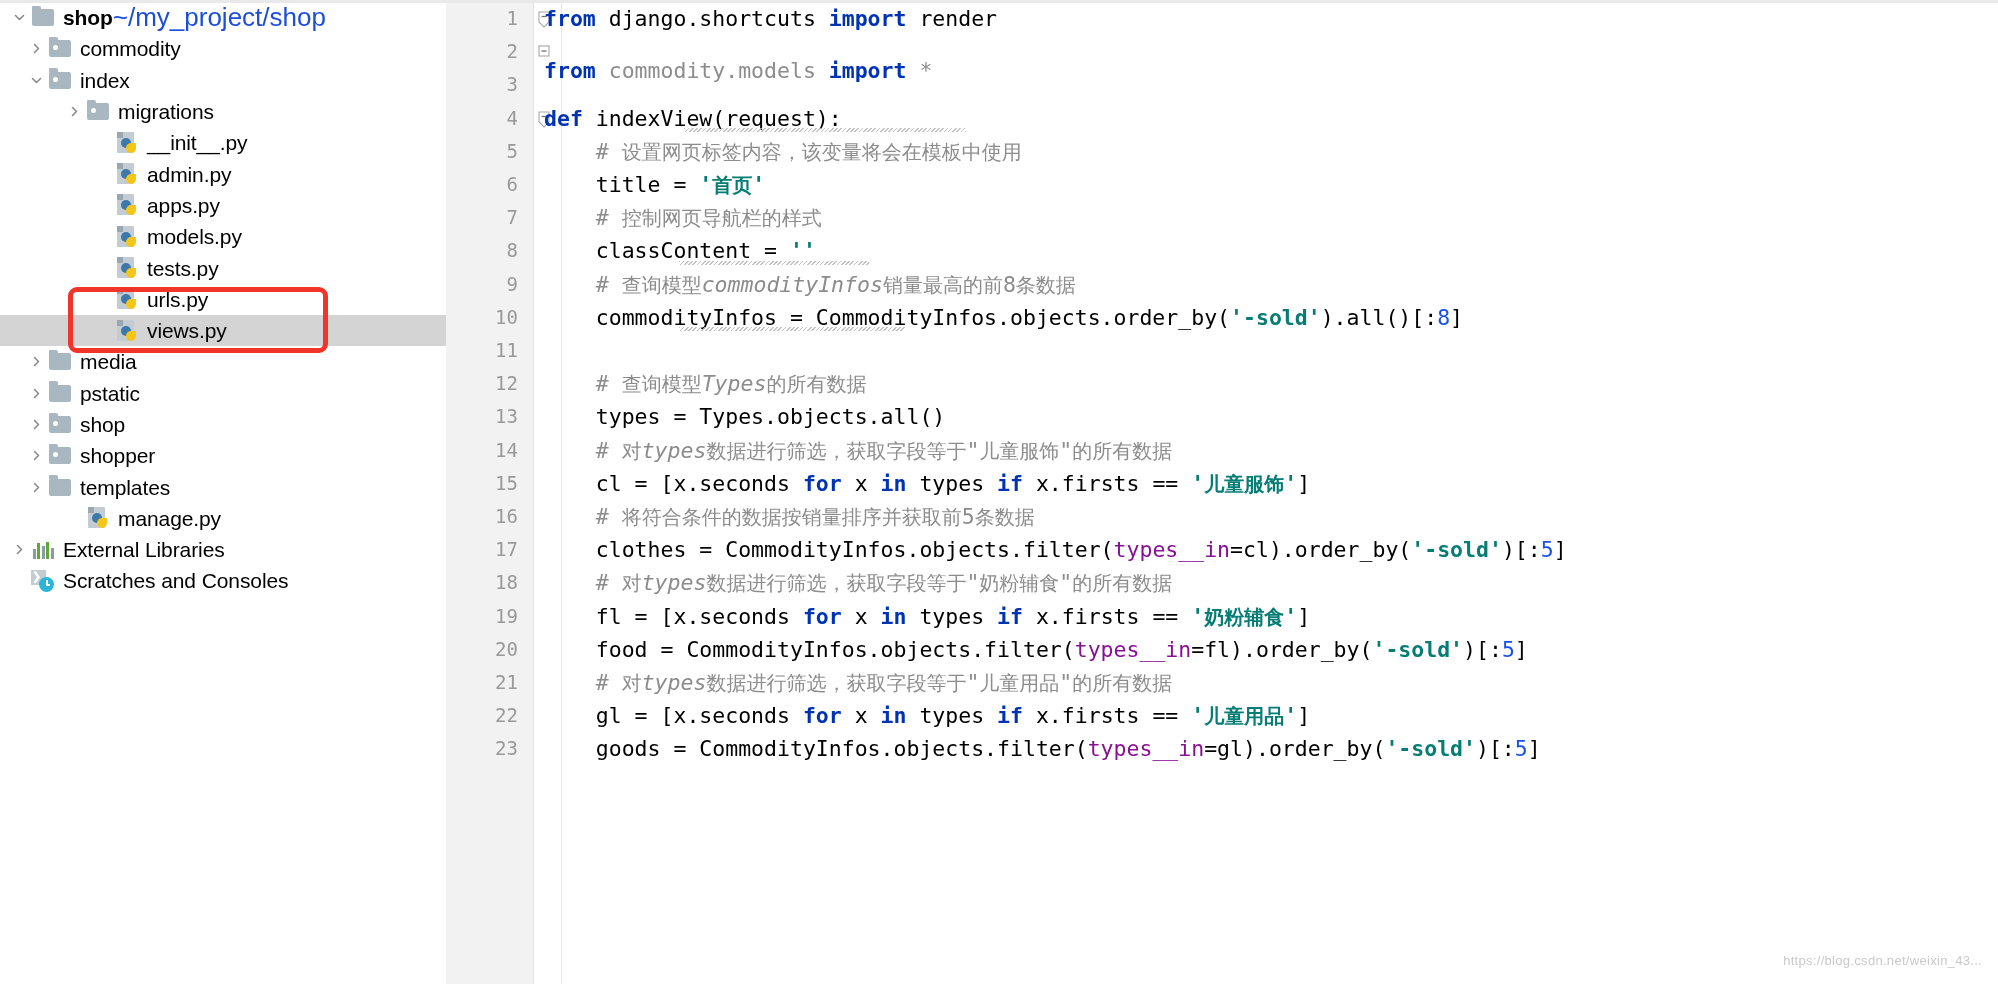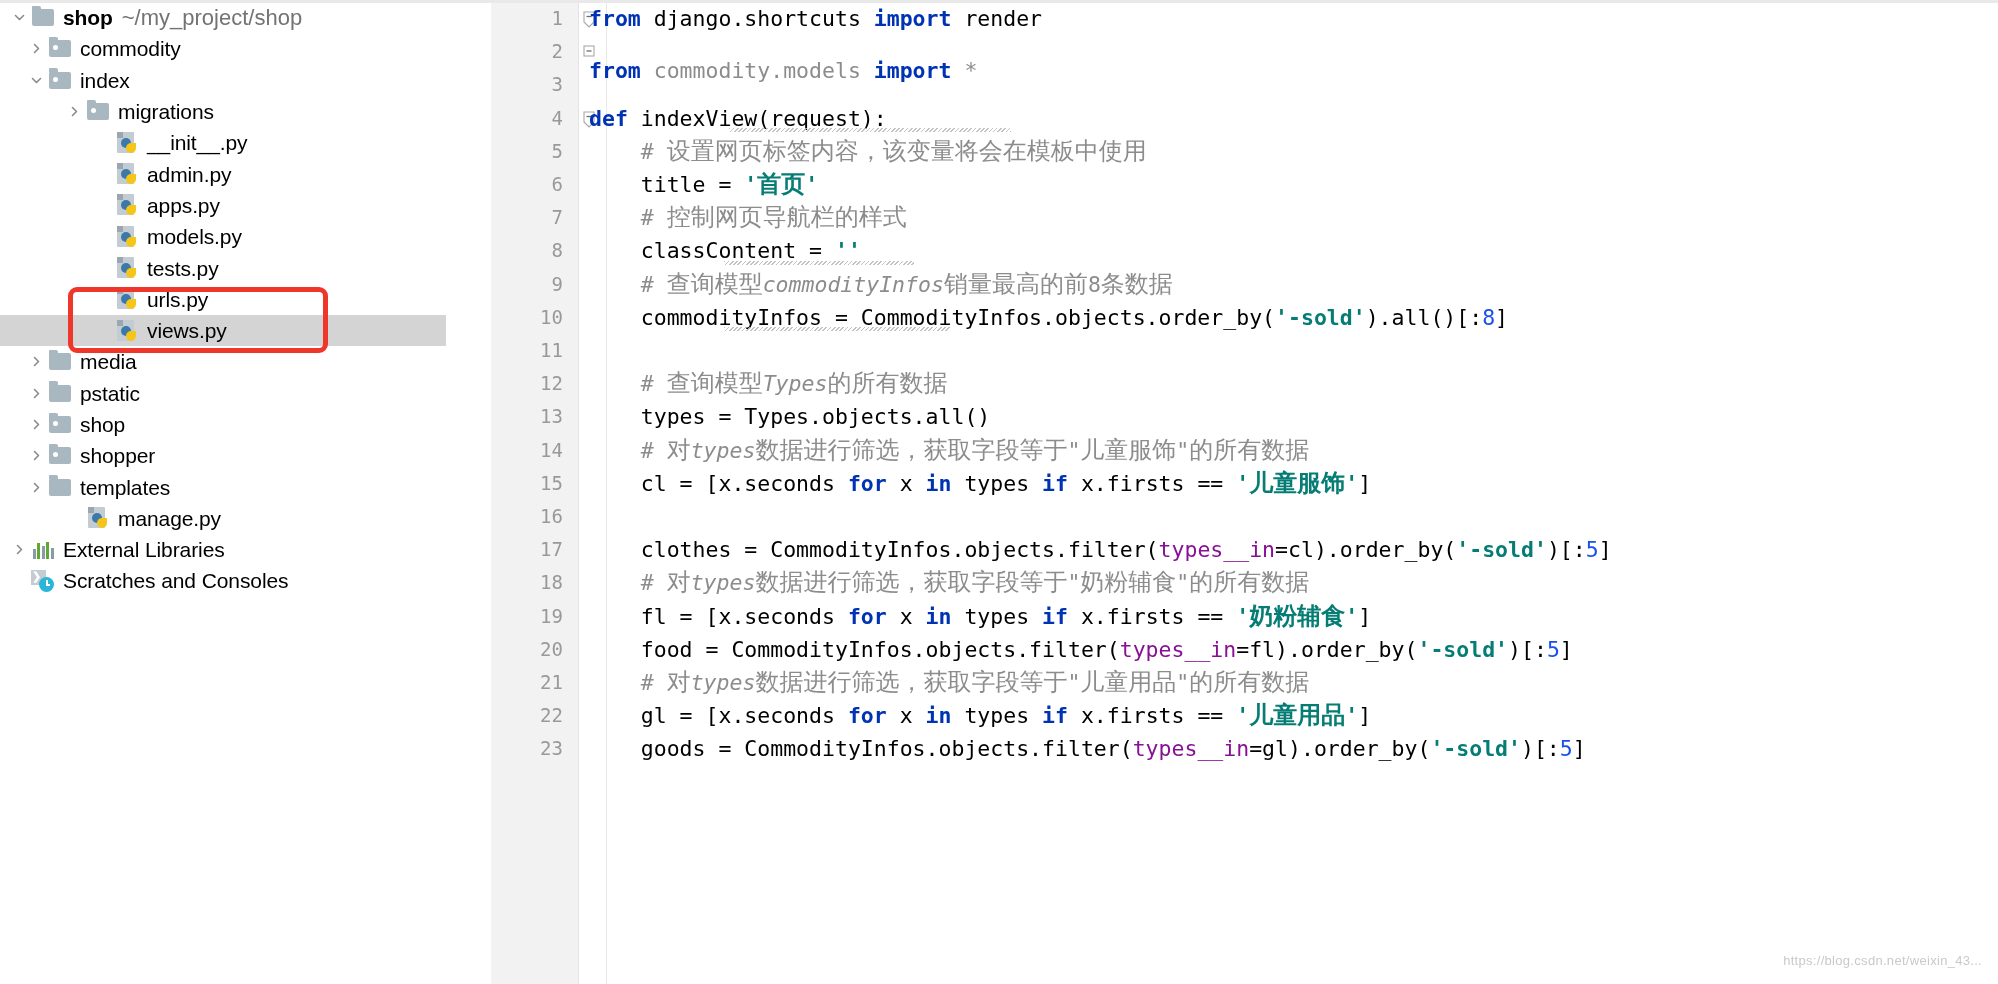--- a/index.html
+++ b/index.html
@@ -2,21 +2,21 @@
 <html><head>
 <meta charset="utf-8">
 <style>
   * { box-sizing: border-box; margin: 0; padding: 0; }
   html, body {
     width: 1998px; height: 984px;
     background: #ffffff;
     font-family: "Liberation Sans", sans-serif;
     overflow: hidden;
   }
-  .app { display: flex; width: 1998px; height: 984px; position: relative; gap: 45px; }
+  .app { display: flex; width: 1998px; height: 984px; position: relative; }
 
   
   .sidebar {
     width: 446px;
     height: 984px;
     background: #ffffff;
     position: relative;
     flex: 0 0 446px;
     padding-top: 2px;
   }
@@ -39,21 +39,21 @@
   .arrow svg { display: block; }
   .arrow.blank { visibility: hidden; }
   .icon {
     width: 26px; height: 24px;
     flex: 0 0 26px;
     display: flex; align-items: center; justify-content: center;
     margin-right: 7px;
   }
   .label { font-size: 21px; line-height: 1; letter-spacing: -0.1px; }
   .label.bold { font-weight: bold; }
-  .path { font-size: 22px; color: #737373; margin-left: 9px; }
+  .path { font-size: 26px; color: #1d4ed8; }
 
   
   .folder {
     position: relative;
     width: 22px; height: 17px;
     background: #a9b7c0;
     border-radius: 1px 2px 2px 2px;
   }
   .folder::before {
     content: "";
@@ -193,21 +193,21 @@
     white-space: pre;
     color: #000000;
   }
   .kw { color: #0033b3; font-weight: bold; }
   .str { color: #067d74; font-weight: bold; }
   .num { color: #1750eb; }
   .cmt { color: #8c8c8c; }
   .cmt .it { font-style: italic; }
   .kwarg { color: #871094; }
   .dim { color: #8c8c8c; margin-top: 19px; }
-  .cn { font-family: Liberation Mono, monospace; font-size: 24px; margin-top: 19px; }
+  .cn { font-family: Liberation Mono, monospace; font-size: 20px; margin-top: 19px; }
   .fold-marker {
     position: absolute;
     left: 91px;
     width: 16px; height: 16px;
     top: 8px;
     color: #9a9a9a;
   }
   .fold-marker svg { display: block; }
   .squiggle {
     position: absolute;
@@ -489,21 +489,21 @@
         <div class="cline" style="top: 168px; position: absolute; left: 0px; right: 0px;"><span class="lno">6</span><span class="ctext">    title = <span class="str">'<span class="cn">首页</span>'</span></span></div>
         <div class="cline" style="top: 201.2px; position: absolute; left: 0px; right: 0px;"><span class="lno">7</span><span class="ctext">    <span class="cmt"># <span class="cn">控制网页导航栏的样式</span></span></span></div>
         <div class="cline" style="top: 234.4px; position: absolute; left: 0px; right: 0px;"><span class="lno">8</span><span class="ctext">    classContent = <span class="str">''</span></span><span class="squiggle" style="left: 233px; width: 190px;"></span></div>
         <div class="cline" style="top: 267.6px; position: absolute; left: 0px; right: 0px;"><span class="lno">9</span><span class="ctext">    <span class="cmt"># <span class="cn">查询模型</span><span class="it">commodityInfos</span><span class="cn">销量最高的前</span>8<span class="cn">条数据</span></span></span></div>
         <div class="cline" style="top: 300.8px; position: absolute; left: 0px; right: 0px;"><span class="lno">10</span><span class="ctext">    commodityInfos = CommodityInfos.objects.order_by(<span class="str">'-sold'</span>).all()[:<span class="num">8</span>]</span><span class="squiggle" style="left: 233px; width: 226px;"></span></div>
         <div class="cline" style="top: 334px; position: absolute; left: 0px; right: 0px;"><span class="lno">11</span><span class="ctext"></span></div>
         <div class="cline" style="top: 367.2px; position: absolute; left: 0px; right: 0px;"><span class="lno">12</span><span class="ctext">    <span class="cmt"># <span class="cn">查询模型</span><span class="it">Types</span><span class="cn">的所有数据</span></span></span></div>
         <div class="cline" style="top: 400.4px; position: absolute; left: 0px; right: 0px;"><span class="lno">13</span><span class="ctext">    types = Types.objects.all()</span></div>
         <div class="cline" style="top: 433.6px; position: absolute; left: 0px; right: 0px;"><span class="lno">14</span><span class="ctext">    <span class="cmt"># <span class="cn">对</span><span class="it">types</span><span class="cn">数据进行筛选，获取字段等于</span>"<span class="cn">儿童服饰</span>"<span class="cn">的所有数据</span></span></span></div>
         <div class="cline" style="top: 466.8px; position: absolute; left: 0px; right: 0px;"><span class="lno">15</span><span class="ctext">    cl = [x.seconds <span class="kw">for</span> x <span class="kw">in</span> types <span class="kw">if</span> x.firsts == <span class="str">'<span class="cn">儿童服饰</span>'</span>]</span></div>
-        <div class="cline" style="top: 500px; position: absolute; left: 0px; right: 0px;"><span class="lno">16</span></div>
+        <div class="cline" style="top: 500px; position: absolute; left: 0px; right: 0px;"><span class="lno">16</span><span class="ctext">    <span class="cmt"># <span class="cn">将符合条件的数据按销量排序并获取前</span>5<span class="cn">条数据</span></span></span></div>
         <div class="cline" style="top: 533.2px; position: absolute; left: 0px; right: 0px;"><span class="lno">17</span><span class="ctext">    clothes = CommodityInfos.objects.filter(<span class="kwarg">types__in</span>=cl).order_by(<span class="str">'-sold'</span>)[:<span class="num">5</span>]</span></div>
         <div class="cline" style="top: 566.4px; position: absolute; left: 0px; right: 0px;"><span class="lno">18</span><span class="ctext">    <span class="cmt"># <span class="cn">对</span><span class="it">types</span><span class="cn">数据进行筛选，获取字段等于</span>"<span class="cn">奶粉辅食</span>"<span class="cn">的所有数据</span></span></span></div>
         <div class="cline" style="top: 599.6px; position: absolute; left: 0px; right: 0px;"><span class="lno">19</span><span class="ctext">    fl = [x.seconds <span class="kw">for</span> x <span class="kw">in</span> types <span class="kw">if</span> x.firsts == <span class="str">'<span class="cn">奶粉辅食</span>'</span>]</span></div>
         <div class="cline" style="top: 632.8px; position: absolute; left: 0px; right: 0px;"><span class="lno">20</span><span class="ctext">    food = CommodityInfos.objects.filter(<span class="kwarg">types__in</span>=fl).order_by(<span class="str">'-sold'</span>)[:<span class="num">5</span>]</span></div>
         <div class="cline" style="top: 666px; position: absolute; left: 0px; right: 0px;"><span class="lno">21</span><span class="ctext">    <span class="cmt"># <span class="cn">对</span><span class="it">types</span><span class="cn">数据进行筛选，获取字段等于</span>"<span class="cn">儿童用品</span>"<span class="cn">的所有数据</span></span></span></div>
         <div class="cline" style="top: 699.2px; position: absolute; left: 0px; right: 0px;"><span class="lno">22</span><span class="ctext">    gl = [x.seconds <span class="kw">for</span> x <span class="kw">in</span> types <span class="kw">if</span> x.firsts == <span class="str">'<span class="cn">儿童用品</span>'</span>]</span></div>
         <div class="cline" style="top: 732.4px; position: absolute; left: 0px; right: 0px;"><span class="lno">23</span><span class="ctext">    goods = CommodityInfos.objects.filter(<span class="kwarg">types__in</span>=gl).order_by(<span class="str">'-sold'</span>)[:<span class="num">5</span>]</span></div>
       </div>
     <div class="watermark">https://blog.csdn.net/weixin_43...</div>
   </div>

